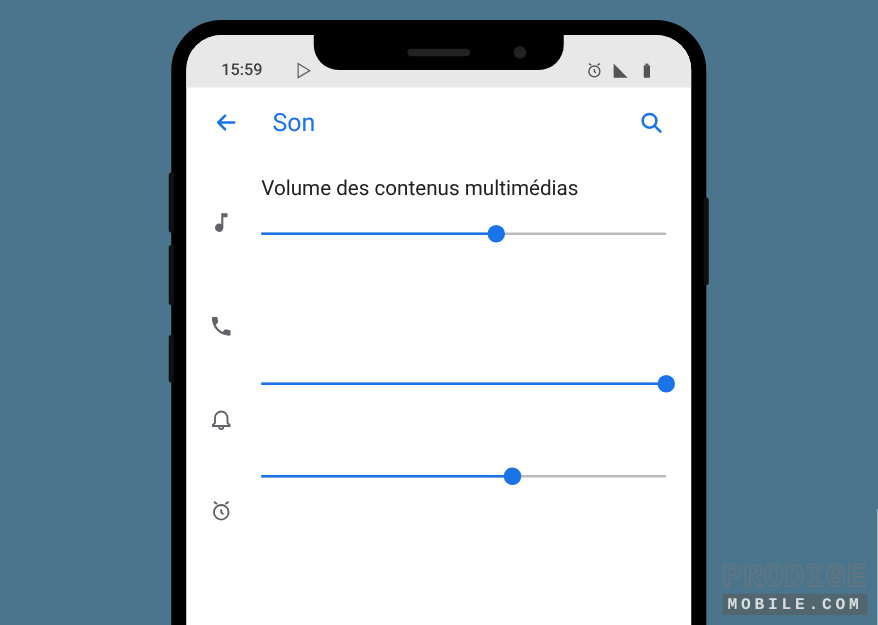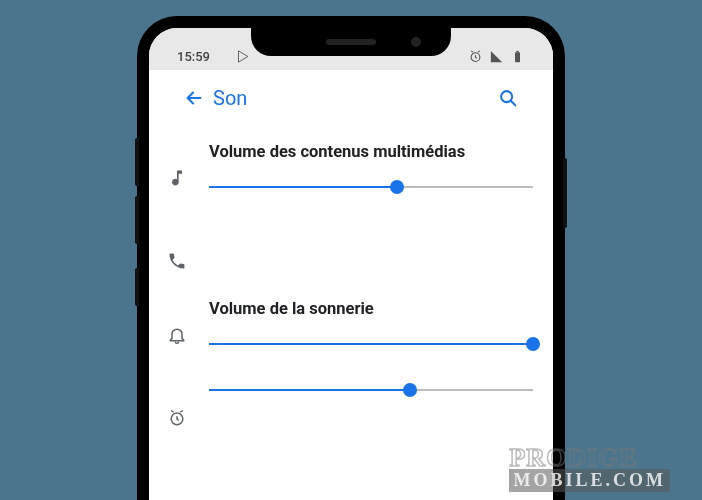--- a/index.html
+++ b/index.html
@@ -62,22 +62,22 @@
       color: #444;
       position: relative;
     }
     .status-left { display: flex; align-items: center; gap: 26px; font-weight: 500; }
     .status-right { display: flex; align-items: center; gap: 6px; }
     .icon-svg { width: 15px; height: 15px; display: block; }
     .action-bar {
       height: 56px;
       display: flex;
       align-items: center;
-      padding: 0 34px;
-      gap: 8px;
+      padding: 0 21px;
+      gap: 26px;
     }
     .title {
       color: #1a73e8;
       font-size: 20px;
       font-weight: 400;
       flex: 1;
     }
     .arrow-back { color: #1a73e8; }
     .search-glass { color: #1a73e8; }
     .content { padding: 0; }
@@ -91,21 +91,21 @@
       width: 22px;
       color: #5f6368;
       margin-top: 26px;
       flex-shrink: 0;
     }
     .row-main { flex: 1; }
     .row-label {
       font-size: 16.5px;
       color: #202124;
       margin-bottom: 18px;
-      font-weight: 700;
+      font-weight: 400;
     }
     .slider {
       position: relative;
       height: 16px;
       margin-bottom: 6px;
     }
     .track-bg {
       position: absolute;
       top: 50%;
       left: 0;
@@ -126,36 +126,37 @@
       position: absolute;
       top: 50%;
       width: 14px;
       height: 14px;
       background: #1a73e8;
       border-radius: 50%;
       transform: translate(-50%, -50%);
     }
     .watermark {
       position: absolute;
-      right: 32px;
+      right: 8px;
       bottom: 8px;
-      font-family: Liberation Serif, serif;
+      text-align: right;
+      font-family: Liberation Mono, monospace;
       color: rgba(255,255,255,0.55);
       pointer-events: none;
     }
     .wm-top {
       font-size: 26px;
       font-weight: 900;
       letter-spacing: 1px;
       -webkit-text-stroke: 1.5px rgba(120,120,120,0.5);
       color: transparent;
       line-height: 0.9;
     }
     .wm-bot {
-      font-size: 18px;
+      font-size: 13px;
       font-weight: 700;
       color: rgba(255,255,255,0.78);
       background: rgba(90,90,90,0.55);
       padding: 1px 4px;
       letter-spacing: 3px;
       display: inline-block;
     }
   </style>
 </head>
 <body>
@@ -230,21 +231,20 @@
         </div>
       </div>
 
       <div class="slider-row">
         <div class="row-icon">
           <svg viewBox="0 0 24 24" width="20" height="20" fill="none" stroke="#5f6368" stroke-width="1.8">
               <path d="M18 16v-5a6 6 0 10-12 0v5l-2 2v1h16v-1l-2-2zM10 20a2 2 0 004 0"></path>
             </svg>
         </div>
         <div class="row-main">
-          <div class="row-label">Volume de la sonnerie</div>
           <div class="slider">
             <div class="track-bg"></div>
             <div class="track-fill" style="width:100%"></div>
             <div class="thumb" style="left:100%"></div>
           </div>
         </div>
       </div>
 
       <div class="slider-row">
         <div class="row-icon">

